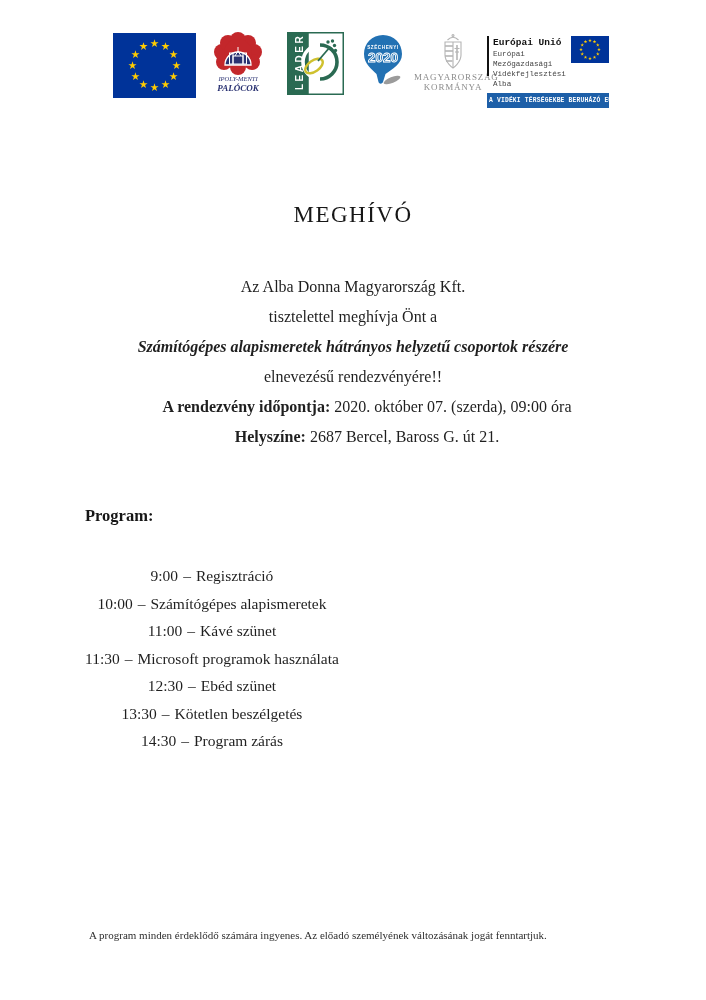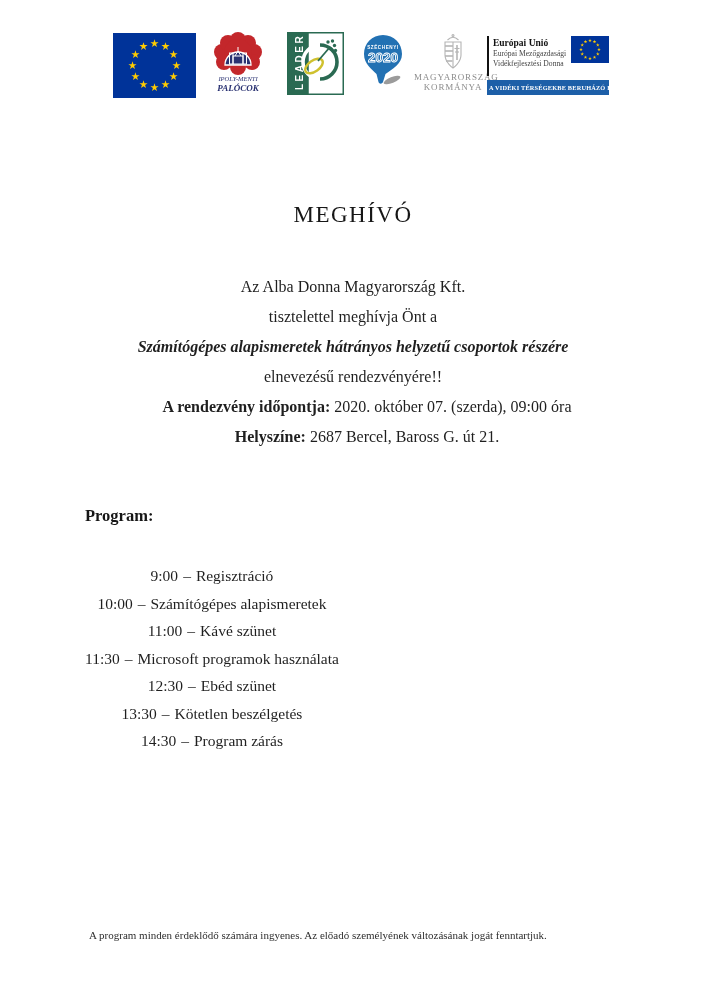--- a/index.html
+++ b/index.html
@@ -14,21 +14,21 @@
   }
   
   .logo{position:absolute;}
   .logo-eu-flag{left:113px;top:33px;}
   .logo-palocok{left:208px;top:31px;}
   .logo-leader{left:287px;top:32px;}
   .logo-szechenyi{left:362px;top:34px;}
   .logo-kormany{left:414px;top:33px;width:78px;text-align:center;}
   .kormany-crest{display:block;margin:0 auto 1px auto;}
   .kormany-line{font-family:"Liberation Serif",serif;font-size:9px;letter-spacing:0.8px;color:#8c8c8c;line-height:10px;}
-  .logo-eubox{left:487px;top:36px;width:122px;font-family:Liberation Serif, serif;}
+  .logo-eubox{left:487px;top:36px;width:122px;font-family:Liberation Mono, monospace;}
   .eubox-top{display:flex;align-items:flex-start;}
   .eubox-bar{width:2px;height:40px;background:#111;margin-right:4px;flex:0 0 auto;}
   .eubox-text{flex:1 1 auto;padding-top:1px;}
   .eubox-title{font-size:9.5px;font-weight:bold;color:#111;line-height:12px;}
   .eubox-line{font-size:7.6px;color:#444;line-height:10px;}
   .eubox-flag{flex:0 0 auto;margin-left:3px;}
   .eubox-banner{
     margin-top:4px;background:#1d5fa8;color:#ffffff;
     font-size:6.3px;font-weight:bold;letter-spacing:0.2px;
     text-align:center;padding:4px 2px;white-space:nowrap;
@@ -163,21 +163,21 @@
     <div class="kormany-line">MAGYARORSZÁG</div>
     <div class="kormany-line">KORMÁNYA</div>
   </div>
 
   <div class="logo logo-eubox">
     <div class="eubox-top">
       <div class="eubox-bar"></div>
       <div class="eubox-text">
         <div class="eubox-title">Európai Unió</div>
         <div class="eubox-line">Európai Mezőgazdasági</div>
-        <div class="eubox-line">Vidékfejlesztési Donna</div>
+        <div class="eubox-line">Vidékfejlesztési Alba</div>
       </div>
       <svg class="eubox-flag" width="38" height="27" viewBox="0 0 38 27">
         <rect width="38" height="27" fill="#003399"></rect>
         <g fill="#FFCC00">
           <use href="#star" transform="translate(19,4.5) scale(1.9)"></use>
           <use href="#star" transform="translate(23.5,5.71) scale(1.9)"></use>
           <use href="#star" transform="translate(26.79,9) scale(1.9)"></use>
           <use href="#star" transform="translate(28,13.5) scale(1.9)"></use>
           <use href="#star" transform="translate(26.79,18) scale(1.9)"></use>
           <use href="#star" transform="translate(23.5,21.29) scale(1.9)"></use>

